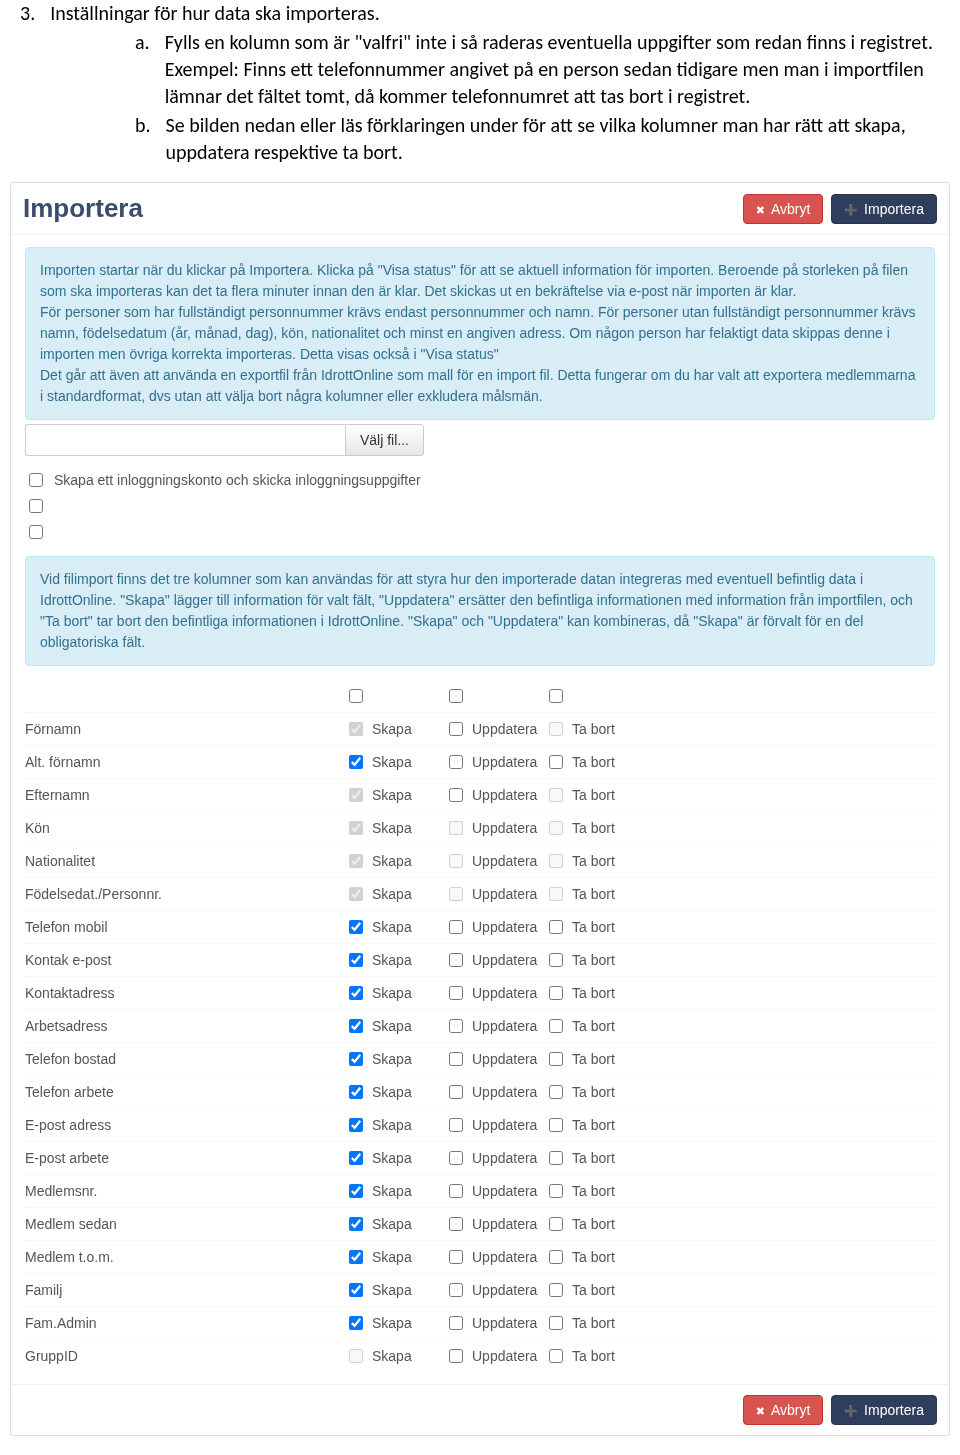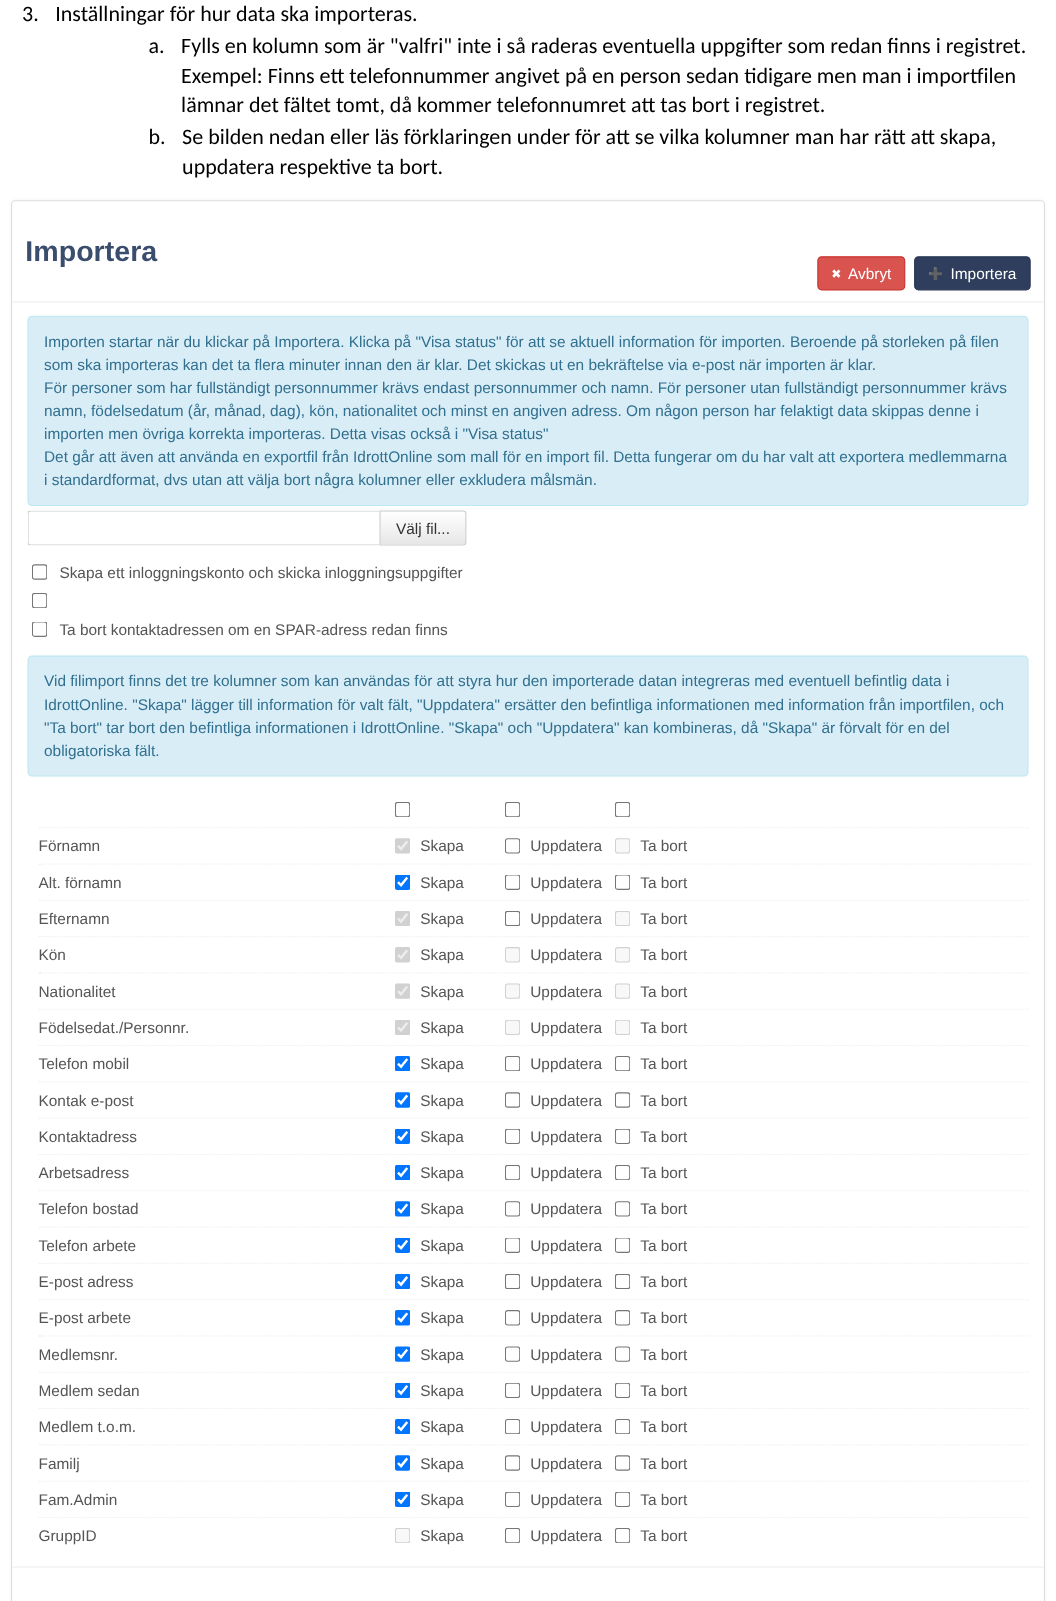--- a/index.html
+++ b/index.html
@@ -52,21 +52,20 @@
     display: inline-flex;
     align-items: flex-end;
     gap: 6px;
     color: #fff;
     font-size: 14px;
     padding: 7px 12px;
     border-radius: 4px;
     border: none;
     cursor: pointer;
     line-height: 1;
-    margin-top: 40px;
   }
   .btn-danger { background: #d9534f; border: 1px solid #c9302c; }
   .btn-primary { background: #2e3e5c; border: 1px solid #283654; }
   .btn-row { display: flex; gap: 8px; }
   .panel-body { padding: 12px 14px; }
   .alert-info {
     background: #d9edf7;
     border: 1px solid #bce8f1;
     color: #31708f;
     border-radius: 4px;
@@ -106,21 +105,20 @@
     margin: 6px 0;
   }
   input[type=checkbox] {
     width: 14px;
     height: 14px;
   }
   .grid {
     margin-top: 10px;
     font-size: 14px;
     color: #555;
-    margin-left: 10px;
   }
   .grid-row {
     display: flex;
     align-items: center;
     padding: 6px 0;
     border-top: 1px dotted #eee;
   }
   .grid-row.header { border-top: none; padding-top: 10px; }
   .col-label { width: 320px; flex: none; }
   .col-opt { width: 100px; flex: none; display: flex; align-items: center; gap: 6px; }
@@ -183,21 +181,20 @@
 
     <label class="check-line">
       <input type="checkbox" style="">
       <span>Skapa ett inloggningskonto och skicka inloggningsuppgifter</span>
     </label>
     <label class="check-line">
       <input type="checkbox" style="">
     </label>
     <label class="check-line">
       <input type="checkbox" style="">
-      <span>Ta bort kontaktadressen om en SPAR-adress redan finns</span>
     </label>
 
     <div class="alert-info" style="margin-top:14px;">Vid filimport finns det tre kolumner som kan användas för att styra hur den importerade datan integreras med eventuell befintlig data i IdrottOnline. "Skapa" lägger till information för valt fält, "Uppdatera" ersätter den befintliga informationen med information från importfilen, och "Ta bort" tar bort den befintliga informationen i IdrottOnline. "Skapa" och "Uppdatera" kan kombineras, då "Skapa" är förvalt för en del obligatoriska fält.</div>
 
     <div class="grid">
       <div class="grid-row header">
         <div class="col-label"></div>
         <div class="col-opt">
             <input type="checkbox" style="">
           </div>

